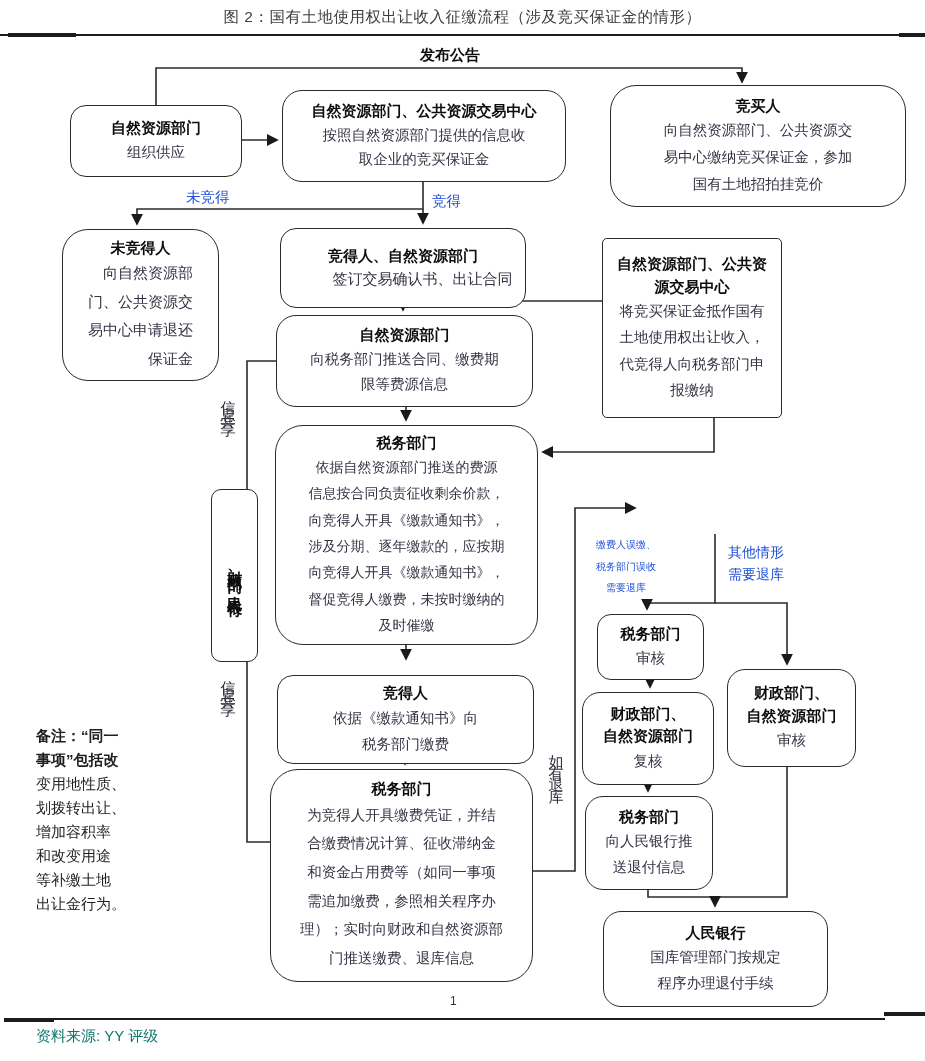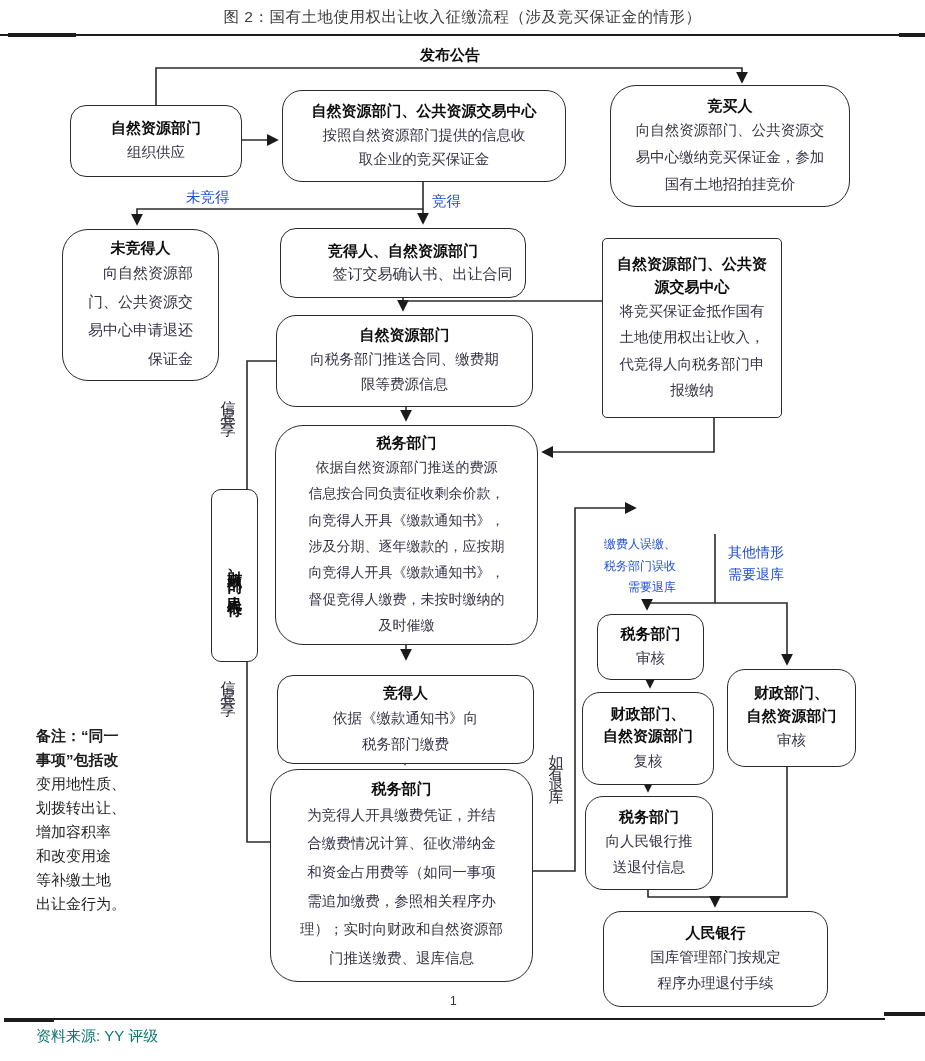--- a/index.html
+++ b/index.html
@@ -21,25 +21,25 @@
 
   .node{position:absolute;z-index:2;background:#fff;border:1.6px solid #2a2a2a;border-radius:16px;
         display:flex;flex-direction:column;justify-content:center;align-items:center;
         text-align:center;padding:4px 6px;box-sizing:border-box;}
   .node .t{font-weight:700;color:#0d0d0d;font-size:15px;line-height:1.5;white-space:pre-line;}
   .node .b{color:#333344;font-size:14.5px;line-height:1.8;white-space:pre-line;}
 
   #n-org-supply{left:70px;top:105px;width:172px;height:72px;}
   #n-deposit-collect{left:282px;top:90px;width:284px;height:92px;border-radius:20px;}
   #n-deposit-collect .b{line-height:1.7;}
-  #n-bidder{left:610px;top:85px;width:240px;height:122px;border-radius:26px;}
+  #n-bidder{left:610px;top:85px;width:296px;height:122px;border-radius:26px;}
   #n-bidder .b{line-height:1.85;}
   #n-not-winner{left:62px;top:229px;width:157px;height:152px;border-radius:26px;}
   #n-not-winner .b{font-size:15px;line-height:1.9;text-align:right;}
-  #n-sign-contract{left:280px;top:228px;width:246px;height:70px;}
+  #n-sign-contract{left:280px;top:228px;width:246px;height:80px;}
   #n-sign-contract .b{line-height:1.6;font-size:15px;margin-left:39px;}
   #n-deposit-offset{left:602px;top:238px;width:180px;height:180px;border-radius:5px;}
   #n-push-info{left:276px;top:315px;width:257px;height:92px;border-radius:20px;}
   #n-push-info .b{line-height:1.75;}
   #n-tax-collect{left:275px;top:425px;width:263px;height:220px;border-radius:28px;}
   #n-tax-collect .b{font-size:14px;line-height:1.88;}
   #n-winner-pay{left:277px;top:664px;width:257px;height:89px;margin-top:11px;}
   #n-tax-voucher{left:270px;top:769px;width:263px;height:213px;border-radius:28px;}
   #n-tax-voucher .b{line-height:1.98;}
   #n-fiscal-pboc{left:211px;top:489px;width:47px;height:173px;border-radius:10px;padding:2px;}
@@ -48,21 +48,21 @@
   #n-tax-review{left:597px;top:614px;width:107px;height:66px;border-radius:14px;}
   #n-fiscal-recheck{left:582px;top:692px;width:132px;height:93px;border-radius:18px;}
   #n-tax-push-refund{left:585px;top:796px;width:128px;height:94px;border-radius:18px;}
   #n-fiscal-review{left:727px;top:669px;width:129px;height:98px;border-radius:18px;}
   #n-pboc{left:603px;top:911px;width:225px;height:96px;border-radius:18px;}
 
   .lbl{position:absolute;z-index:2;color:#1d4ed8;font-size:14.5px;white-space:pre-line;line-height:21.5px;}
   #lbl-publish{left:405px;top:44px;width:90px;text-align:center;font-weight:700;color:#0d0d0d;font-size:15px;}
   #lbl-not-won{left:186px;top:187px;}
   #lbl-won{left:432px;top:191px;}
-  #lbl-mispay{left:596px;top:534px;text-align:right;font-size:12px;margin-left:8px;}
+  #lbl-mispay{left:596px;top:534px;text-align:center;font-size:10px;}
   #lbl-other{left:728px;top:542px;text-align:left;font-size:14px;}
 
   .vlbl{position:absolute;z-index:2;color:#2e2e3a;font-size:15px;writing-mode:vertical-rl;letter-spacing:7px;}
   #vlbl-share-top{left:218px;top:388px;}
   #vlbl-share-bot{left:218px;top:668px;}
   #vlbl-refund-if{left:546px;top:743px;letter-spacing:11px;}
 
   .note{position:absolute;left:36px;top:724px;width:164px;z-index:2;
         font-size:15px;line-height:24px;color:#1f1f1f;white-space:pre-line;}
   .note .bold{font-weight:700;}

